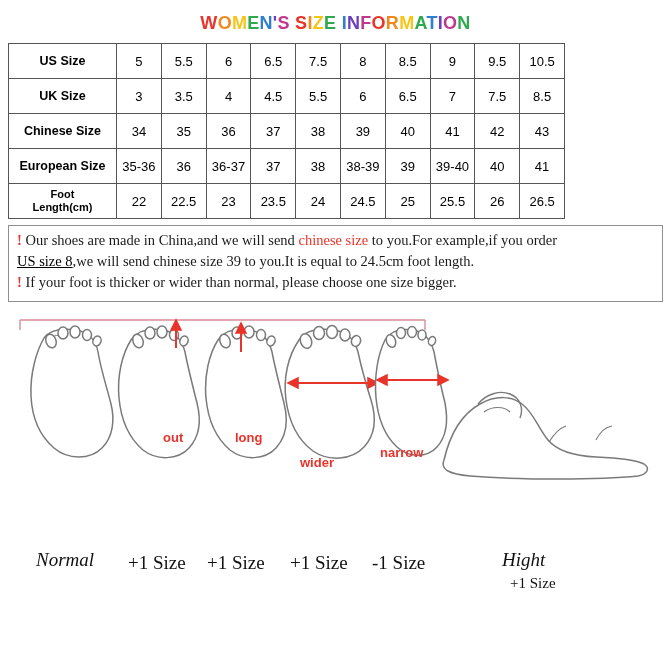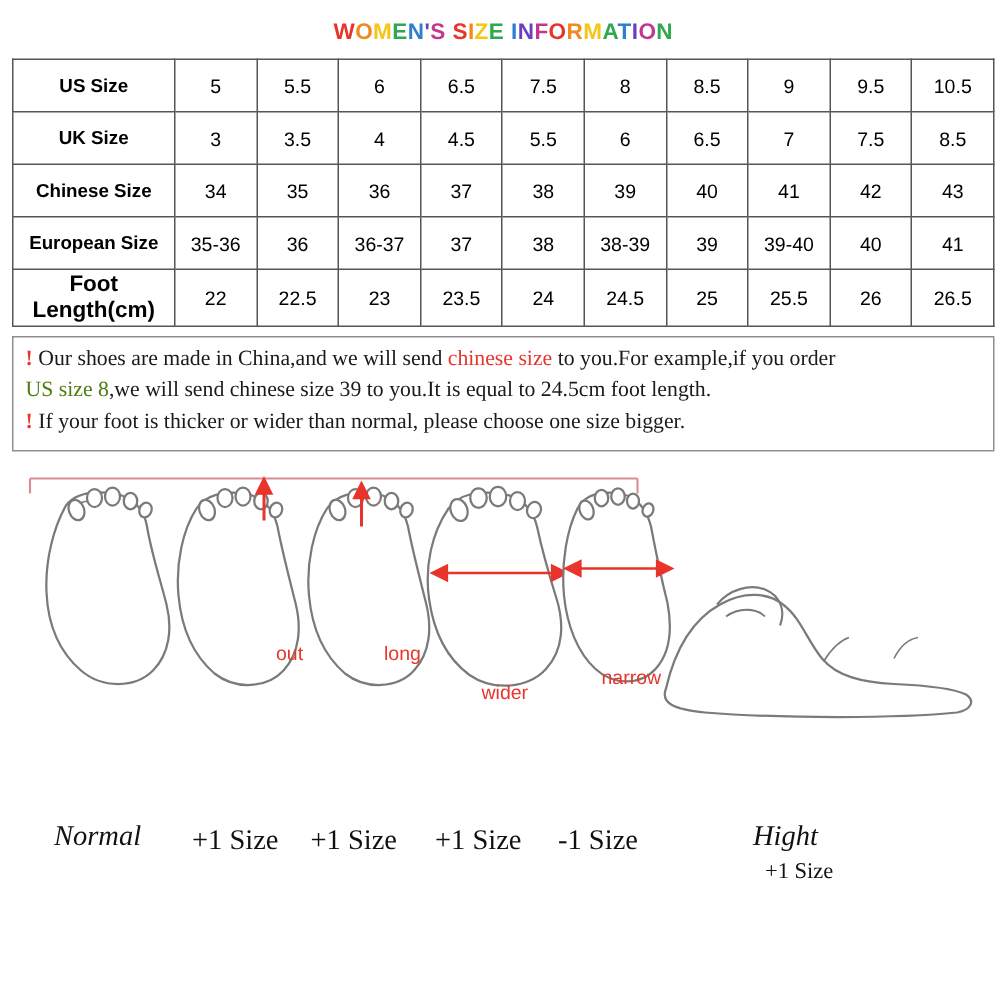--- a/index.html
+++ b/index.html
@@ -10,51 +10,51 @@
     background: #ffffff;
     font-family: "Liberation Sans", sans-serif;
     overflow: hidden;
     position: relative;
   }
 
   
   .title {
     text-align: center;
     font-weight: bold;
-    font-size: 15px;
+    font-size: 18px;
     letter-spacing: 0.3px;
     padding: 13px 0 9px 0;
   }
   .title span { display: inline; }
 
   
   .table-wrap {
     padding: 0 8px;
   }
   table.size {
-    width: 655px;
+    width: 557px;
     border-collapse: collapse;
     table-layout: fixed;
     border: 1.5px solid #555;
   }
   table.size td {
     border: 1.5px solid #555;
     text-align: center;
     vertical-align: middle;
     font-size: 13px;
     height: 35px;
     color: #000;
   }
   table.size td.rowhead {
     font-weight: bold;
     font-size: 12.5px;
     width: 108px;
   }
   table.size td.rowhead.two-line {
-    font-size: 15px;
+    font-size: 11px;
     line-height: 1.15;
     text-align: center;
   }
 
   
   .notice-box {
     margin: 6px 8px 0 8px;
     border: 1px solid #8f8f8f;
     padding: 4px 8px 8px 8px;
     font-family: "Liberation Serif", serif;
@@ -67,44 +67,43 @@
     margin: 1px 0 3px 0;
   }
   .notice-line {
     font-size: 14.5px;
     color: #1a1a1a;
     line-height: 1.45;
     white-space: nowrap;
   }
   .mark { color: #e8342a; font-weight: bold; }
   .red { color: #e8342a; }
-  .red-u { color: #4d7c0f; }
+  .red-u { color: #000000; text-decoration: underline; }
 
   
   .feet {
     position: relative;
     margin: 6px 0 0 0;
     height: 200px;
   }
   .feet svg { display: block; }
   .flabel {
     position: absolute;
     font-family: "Liberation Serif", serif;
     font-size: 19px;
     color: #111;
   }
   .flabel.it { font-style: italic; text-align: center; }
 
   .ann {
     position: absolute;
     color: #e8342a;
-    font-weight: normal;
+    font-weight: bold;
     font-size: 13px;
     font-family: "Liberation Sans", sans-serif;
-    margin-left: 21px;
   }
 </style>
 </head>
 <body>
 
 <div class="title">
   <span id="title-colored"><span style="color: rgb(232, 52, 42);">W</span><span style="color: rgb(240, 138, 30);">O</span><span style="color: rgb(245, 197, 24);">M</span><span style="color: rgb(47, 168, 79);">E</span><span style="color: rgb(47, 126, 207);">N</span><span style="color: rgb(106, 63, 191);">'</span><span style="color: rgb(192, 57, 143);">S</span><span style="color: rgb(0, 0, 0);">&nbsp;</span><span style="color: rgb(232, 52, 42);">S</span><span style="color: rgb(240, 138, 30);">I</span><span style="color: rgb(245, 197, 24);">Z</span><span style="color: rgb(47, 168, 79);">E</span><span style="color: rgb(0, 0, 0);">&nbsp;</span><span style="color: rgb(47, 126, 207);">I</span><span style="color: rgb(106, 63, 191);">N</span><span style="color: rgb(192, 57, 143);">F</span><span style="color: rgb(232, 52, 42);">O</span><span style="color: rgb(240, 138, 30);">R</span><span style="color: rgb(245, 197, 24);">M</span><span style="color: rgb(47, 168, 79);">A</span><span style="color: rgb(47, 126, 207);">T</span><span style="color: rgb(106, 63, 191);">I</span><span style="color: rgb(192, 57, 143);">O</span><span style="color: rgb(47, 168, 79);">N</span></span>
 </div>
 
 <div class="table-wrap">

